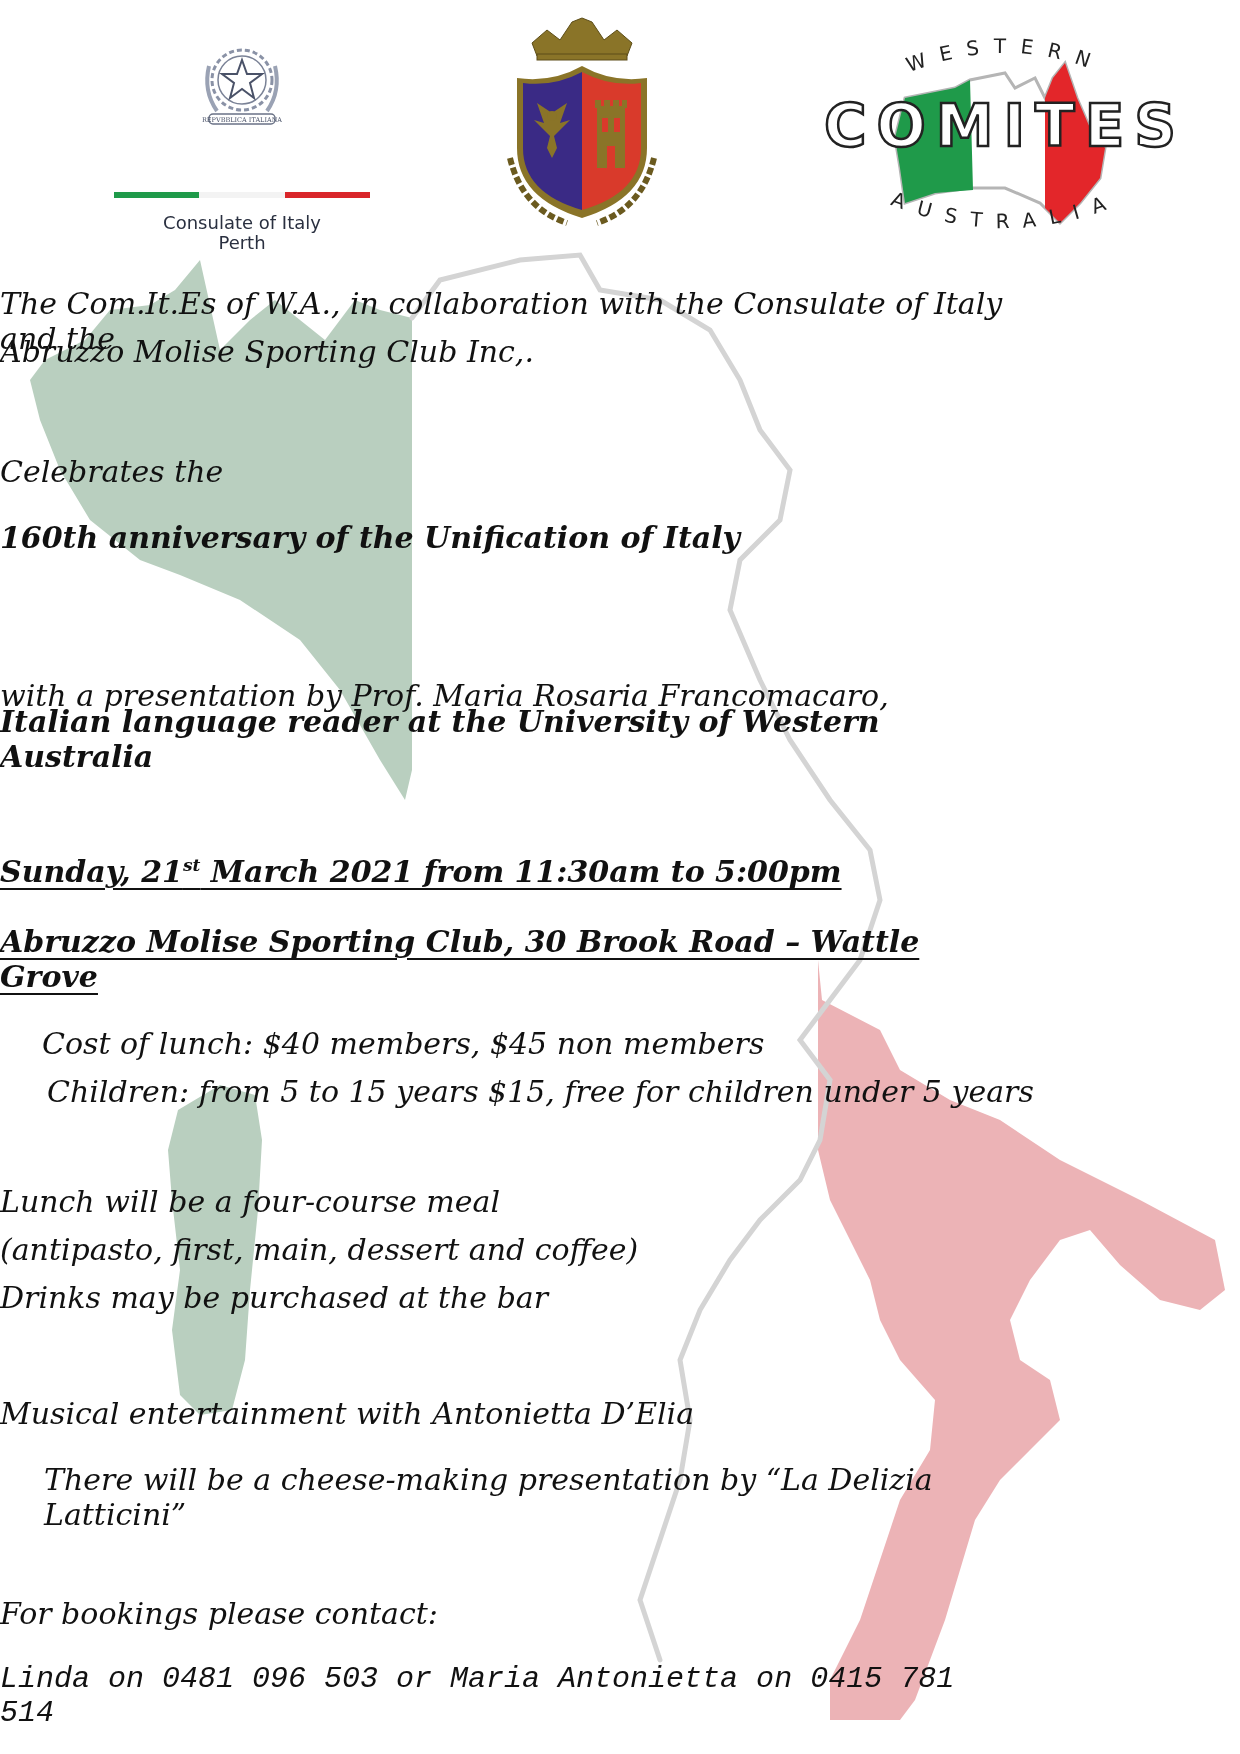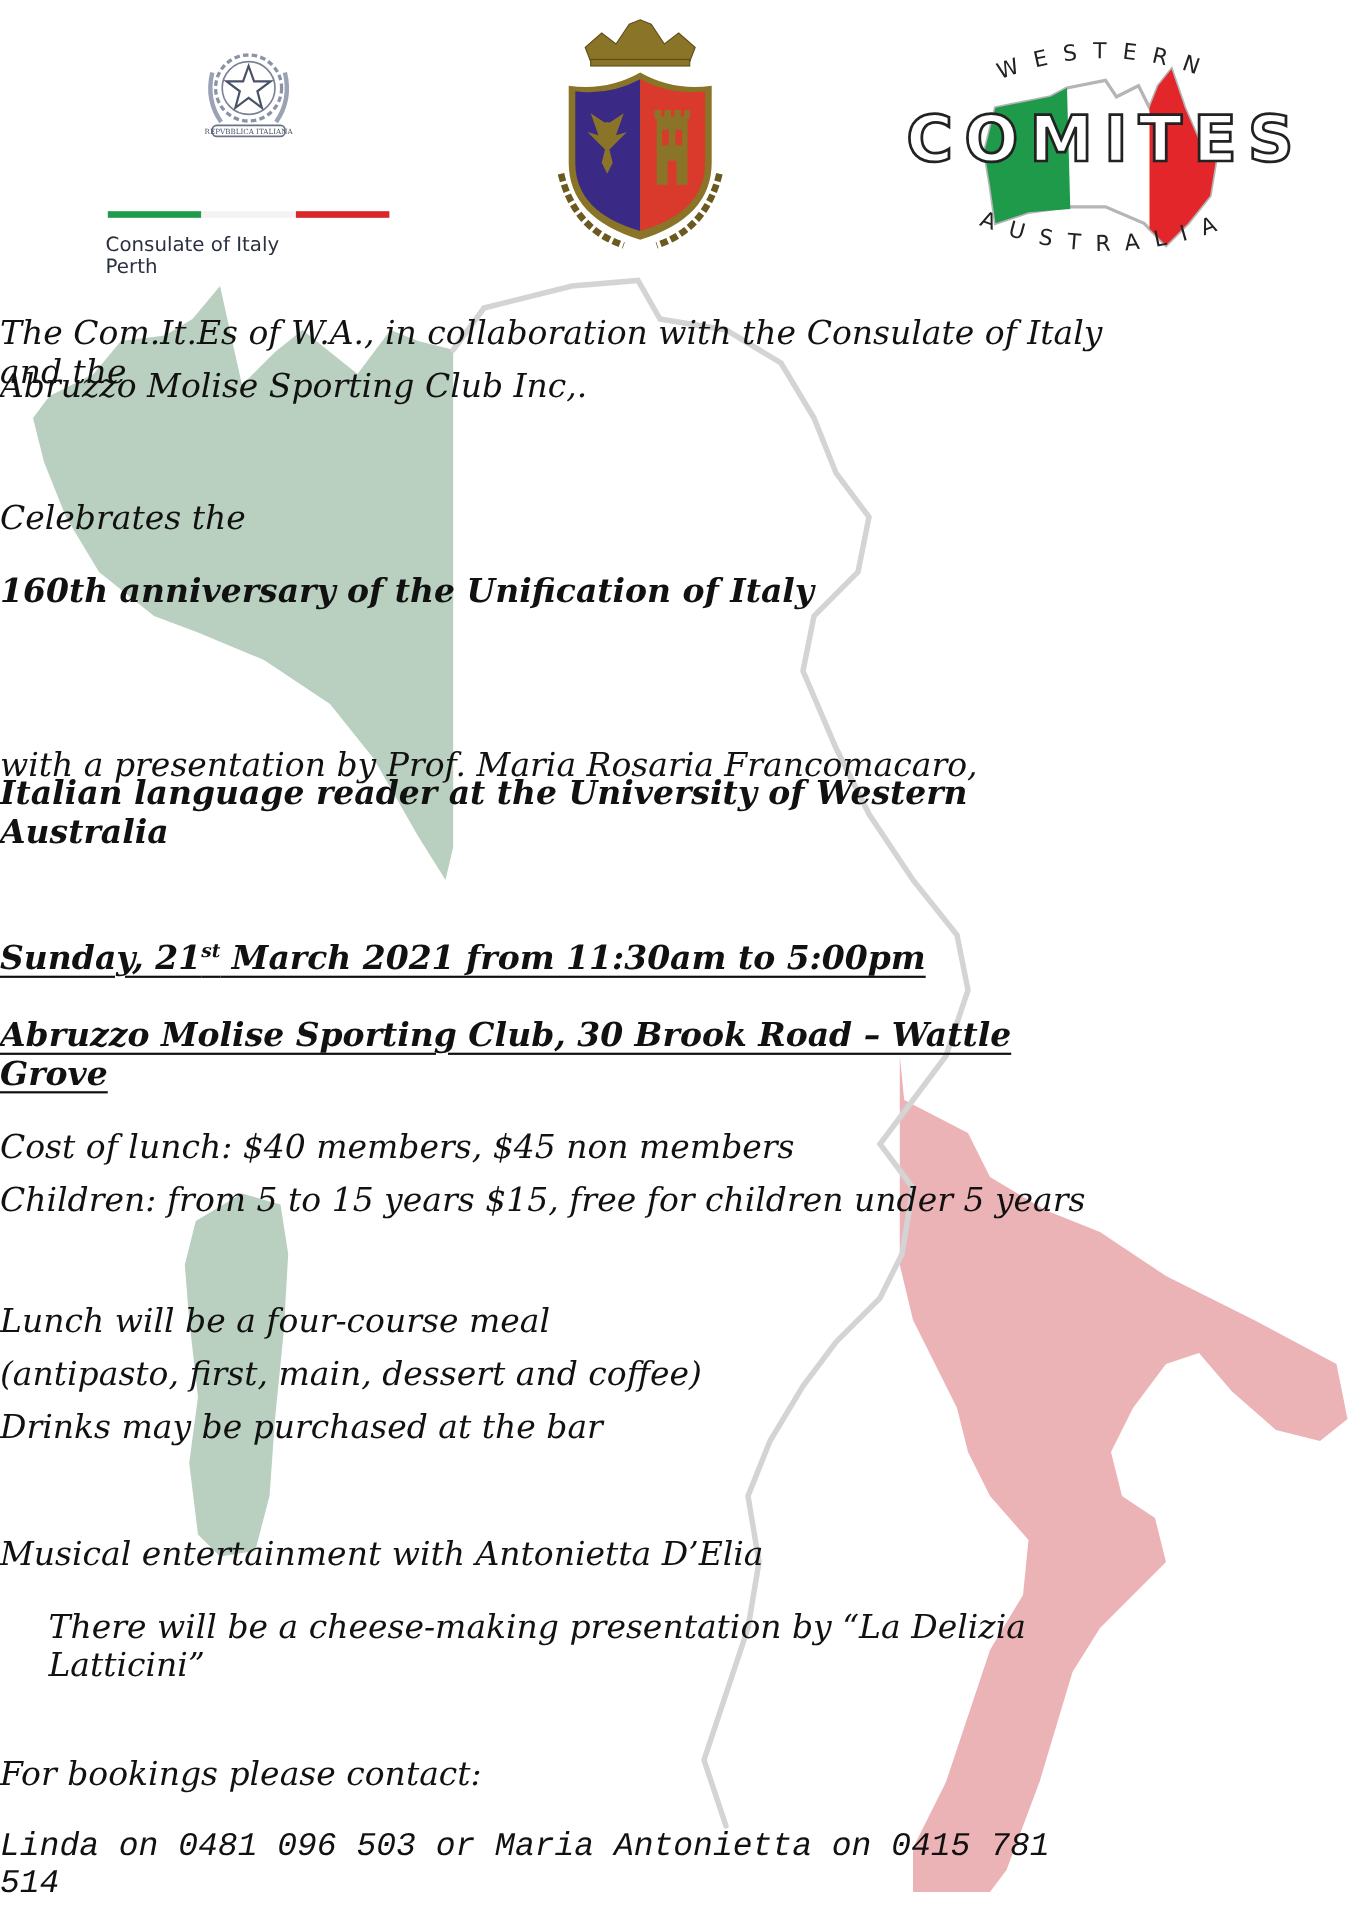--- a/index.html
+++ b/index.html
@@ -6,21 +6,21 @@
   body {
     width: 1240px; height: 1754px; position: relative; overflow: hidden;
     background: #ffffff;
     font-family: "DejaVu Serif", "Liberation Serif", serif;
     color: #111;
   }
   .bg-map { position: absolute; left: 0; top: 0; width: 1240px; height: 1754px; z-index: 0; }
   .layer { position: absolute; left: 0; top: 0; width: 1240px; height: 1754px; z-index: 1; }
 
   
-  .logo-consulate { position: absolute; left: 96px; top: 30px; width: 260px; height: 200px; }
+  .logo-consulate { position: absolute; left: 112px; top: 30px; width: 260px; height: 200px; text-align: center; }
   .logo-consulate .emblem { position: absolute; left: 85px; top: 6px; width: 90px; height: 100px; }
   .logo-consulate .tricolor { position: absolute; left: 2px; top: 162px; width: 256px; height: 6px; display: flex; }
   .tricolor .g { flex: 1; background: #1f9a4a; }
   .tricolor .w { flex: 1; background: #f3f3f3; }
   .tricolor .r { flex: 1; background: #d9262a; }
   .logo-consulate .name { position: absolute; left: 0; top: 183px; width: 260px;
     font-family: "DejaVu Sans", "Liberation Sans", sans-serif; font-size: 18px; line-height: 20px; color: #2a3040; }
 
   .logo-club { position: absolute; left: 492px; top: 8px; width: 180px; height: 225px; }
 
@@ -130,22 +130,22 @@
 
   <div class="txt f30" style="top:454px;">Celebrates the</div>
   <div class="txt f30 bold" style="top:520px;">160th anniversary of the Unification of Italy</div>
 
   <div class="txt f30" style="top:654px;margin-top:24px;">with a presentation by Prof. Maria Rosaria Francomacaro,</div>
   <div class="txt f30" style="top:704px;font-weight:bold;">Italian language reader at the University of Western Australia</div>
 
   <div class="txt f30 bold u" style="top:818px;"><span>Sunday, 21</span><sup>st</sup><span> March 2021 from 11:30am to 5:00pm</span></div>
   <div class="txt f30 bold u" style="top:888px;">Abruzzo Molise Sporting Club, 30 Brook Road – Wattle Grove</div>
 
-  <div class="txt f30" style="top:1026px;">Cost of lunch:  $40 members, $45 non members</div>
-  <div class="txt f30" style="top:1074px;">Children:  from 5 to 15 years $15, free for children under 5 years</div>
+  <div class="txt f30" style="top:1026px;margin-left:42px;">Cost of lunch:  $40 members, $45 non members</div>
+  <div class="txt f30" style="top:1074px;padding-left:47px;">Children:  from 5 to 15 years $15, free for children under 5 years</div>
 
   <div class="txt f30" style="top:1232px;">(antipasto, first, main, dessert and coffee)</div>
   <div class="txt f30" style="top:1184px;">Lunch will be a four-course meal</div>
   <div class="txt f30" style="top:1280px;">Drinks may be purchased at the bar</div>
 
   <div class="txt f30" style="top:1396px;">Musical entertainment with Antonietta D’Elia</div>
   <div class="txt f30" style="top:1462px;padding-left:44px;">There will be a cheese-making presentation by “La Delizia Latticini”</div>
 
   <div class="txt f30" style="top:1596px;">For bookings please contact:</div>
   <div class="txt f30" style="top:1662px;font-family:Liberation Mono, monospace;">Linda on 0481 096 503 or Maria Antonietta on 0415 781 514</div>

